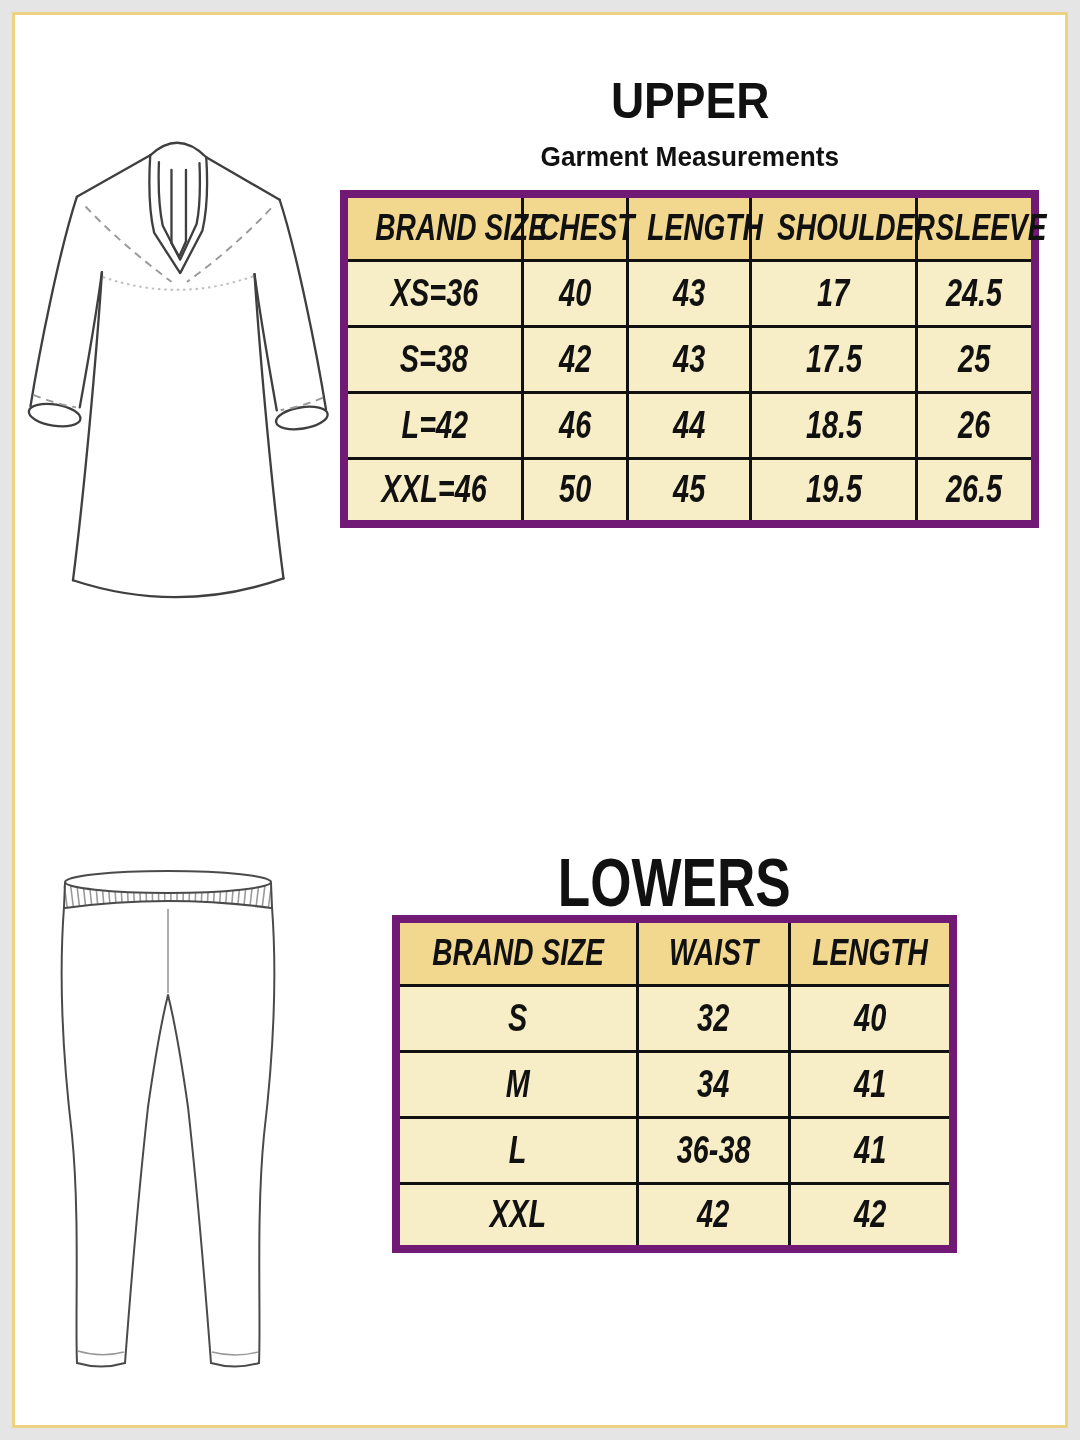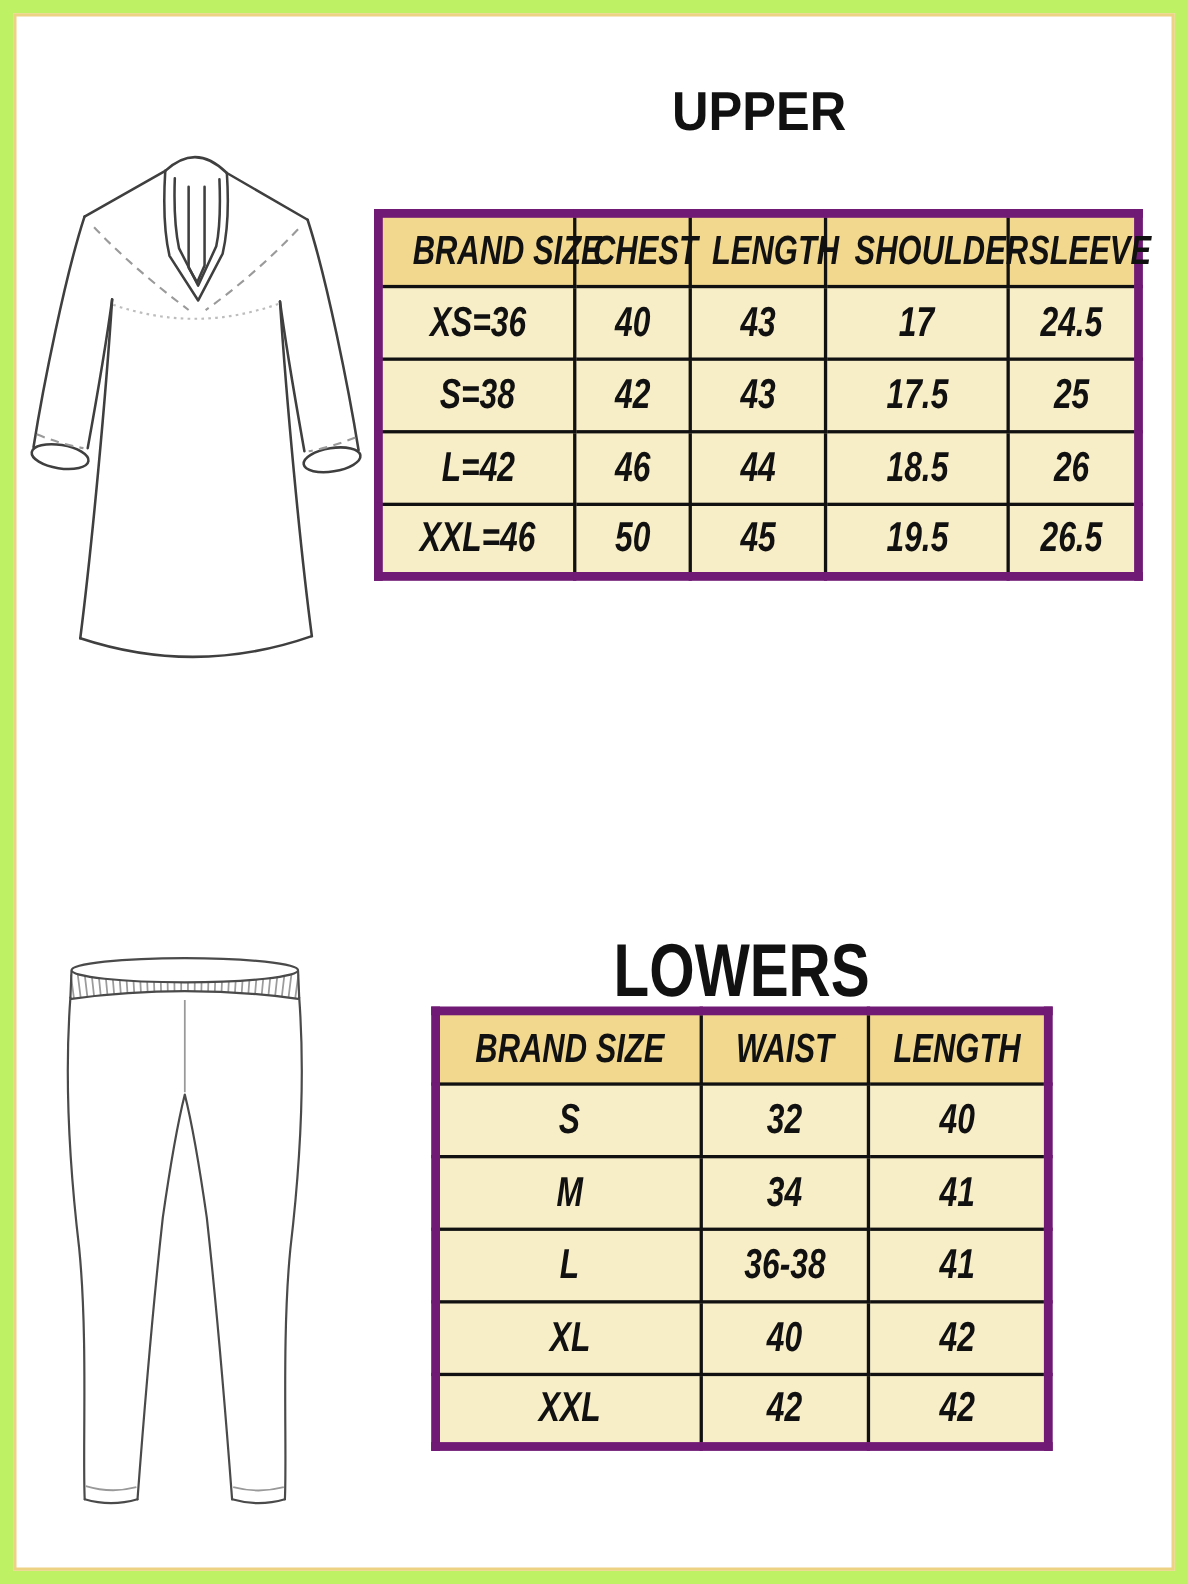--- a/index.html
+++ b/index.html
@@ -1,19 +1,19 @@
 <!DOCTYPE html>
 <html><head>
 <meta charset="utf-8">
 <style>
   * { margin:0; padding:0; box-sizing:border-box; }
   html,body { width:1080px; height:1440px; }
   body { font-family:"Liberation Sans","DejaVu Sans",sans-serif; overflow:hidden; }
 
-  .canvas { position:relative; width:1080px; height:1440px; background:#bef264; }
+  .canvas { position:relative; width:1080px; height:1440px; background:#e5e5e5; }
   .inner-panel { position:absolute; left:12px; top:12px; right:12px; bottom:12px;
                  background:#ffffff; border:3px solid #ecd282; }
 
   .abs { position:absolute; }
 
   
   .cond { display:inline-block; transform:scaleX(0.76); transform-origin:50% 50%;
           white-space:nowrap; font-weight:700; color:#111; }
 
   .title { text-align:center; font-weight:700; color:#111; line-height:1; }
@@ -80,20 +80,23 @@
       </g>
       <g stroke="#bdbdbd" stroke-width="2" fill="none" stroke-dasharray="2.5 4">
         <path d="M90,163 Q168,190 246,162"></path>
       </g>
     </svg>
   </div>
 
   <div class="abs title upper-title-wrap">
     <span class="cond t">UPPER</span>
   </div>
+  <div class="abs subtitle-wrap">
+    <span class="cond t">Garment Measurements</span>
+  </div>
 
   <div class="abs upper-table-wrap">
     <table class="size-table">
       <colgroup>
           <col class="u-c0">
           <col class="u-c1">
           <col class="u-c2">
           <col class="u-c3">
           <col class="u-c4">
         </colgroup>
@@ -190,25 +193,20 @@
           <td><span class="cond">M</span></td>
           <td><span class="cond">34</span></td>
           <td><span class="cond">41</span></td>
         </tr>
         <tr>
           <td><span class="cond">L</span></td>
           <td><span class="cond">36-38</span></td>
           <td><span class="cond">41</span></td>
         </tr>
         <tr>
-          <td><span class="cond">XL</span></td>
-          <td><span class="cond">40</span></td>
-          <td><span class="cond">42</span></td>
-        </tr>
-        <tr>
           <td><span class="cond">XXL</span></td>
           <td><span class="cond">42</span></td>
           <td><span class="cond">42</span></td>
         </tr>
       </tbody>
     </table>
   </div>
 </div>
 
 </body></html>

